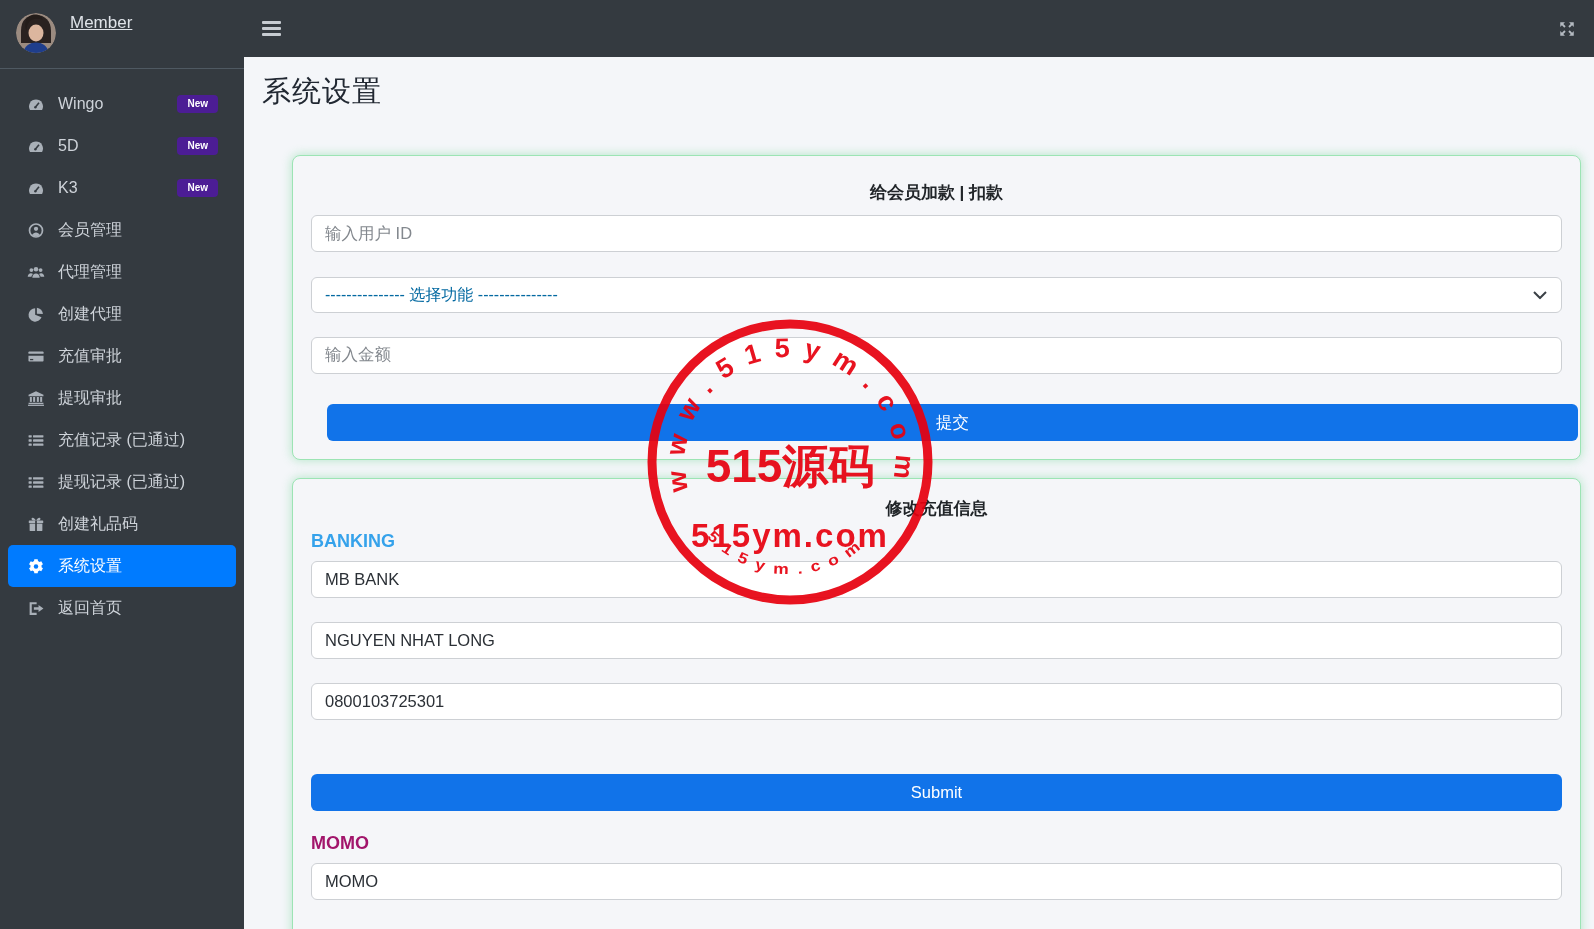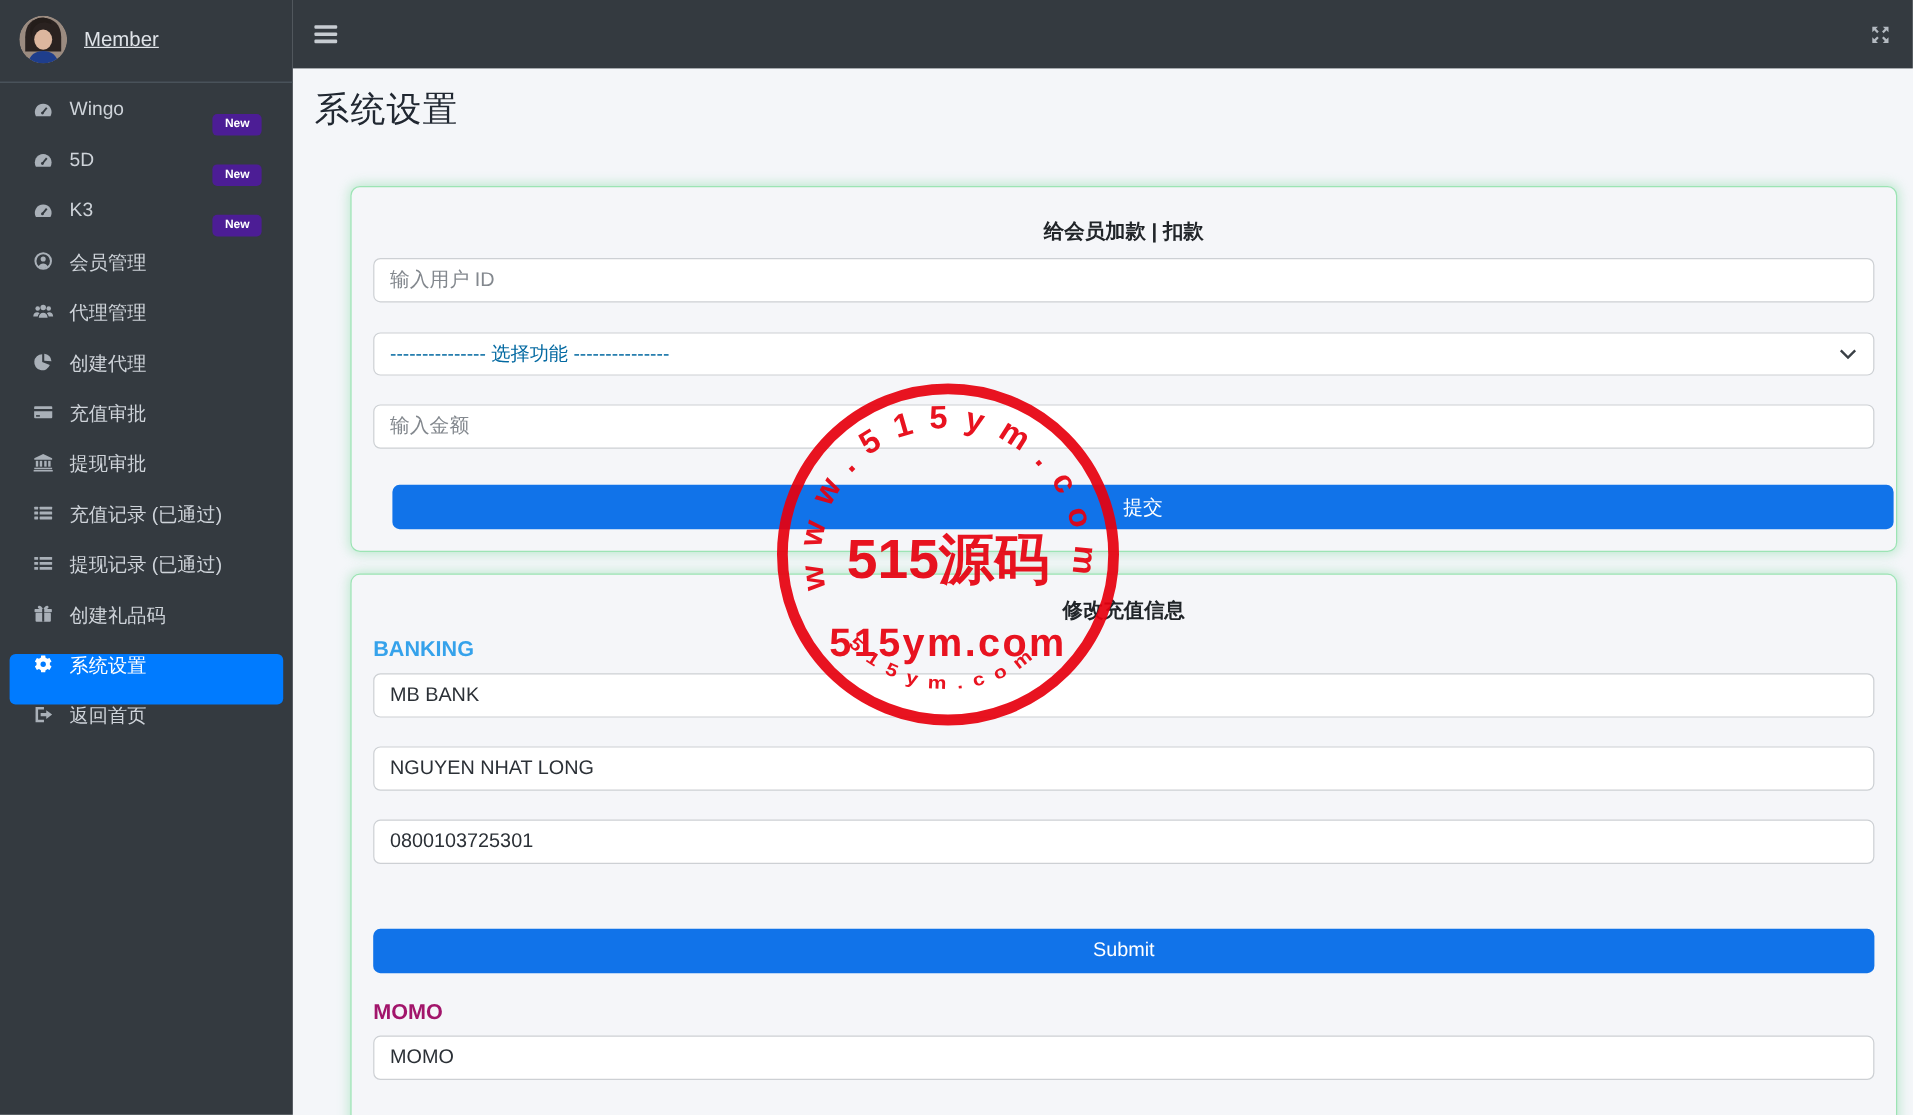--- a/index.html
+++ b/index.html
@@ -2,26 +2,26 @@
 <html><head>
 <meta charset="utf-8">
 <style>
   * { margin:0; padding:0; box-sizing:border-box; }
   html,body { width:1594px; height:929px; overflow:hidden;
     font-family:"Liberation Sans", sans-serif; background:#f4f6f9; }
 
   
   .sidebar { position:absolute; left:0; top:0; width:244px; height:929px;
     background:#343a40; z-index:5; }
-  .user-panel { display:flex; align-items:center; gap:14px;
+  .user-panel { display:flex; align-items:flex-start; gap:14px;
     padding:13px 16px 15px 16px; border-bottom:1px solid #4f5962; }
   .avatar { width:40px; height:40px; border-radius:50%; overflow:hidden; flex:0 0 40px; }
   .user-name { color:#dfe3e8; font-size:17px; text-decoration:underline; cursor:pointer; }
   .nav { list-style:none; padding:14px 0 0 0; }
-  .nav li { position:relative; display:flex; 
+  .nav li { position:relative; display:flex; align-items:center;
     height:42px; padding-left:26px; cursor:pointer; }
   .nav .ic { width:19px; height:17px; margin-right:13px; flex:0 0 19px;
     display:flex; align-items:center; justify-content:center; }
   .nav .ic svg { width:18px; height:17px; fill:#a9b0b8; }
   .nav .lbl { color:#ced3d9; font-size:16px; white-space:nowrap; }
   .badge { position:absolute; right:26px; top:50%; transform:translateY(-50%);
     background:#4c1d95; color:#fff; font-size:10px; font-weight:bold;
     padding:4px 10px; border-radius:4px; line-height:1; }
   .nav li.active { background:#007bff; margin:0 8px; padding-left:18px;
     border-radius:5px; }

